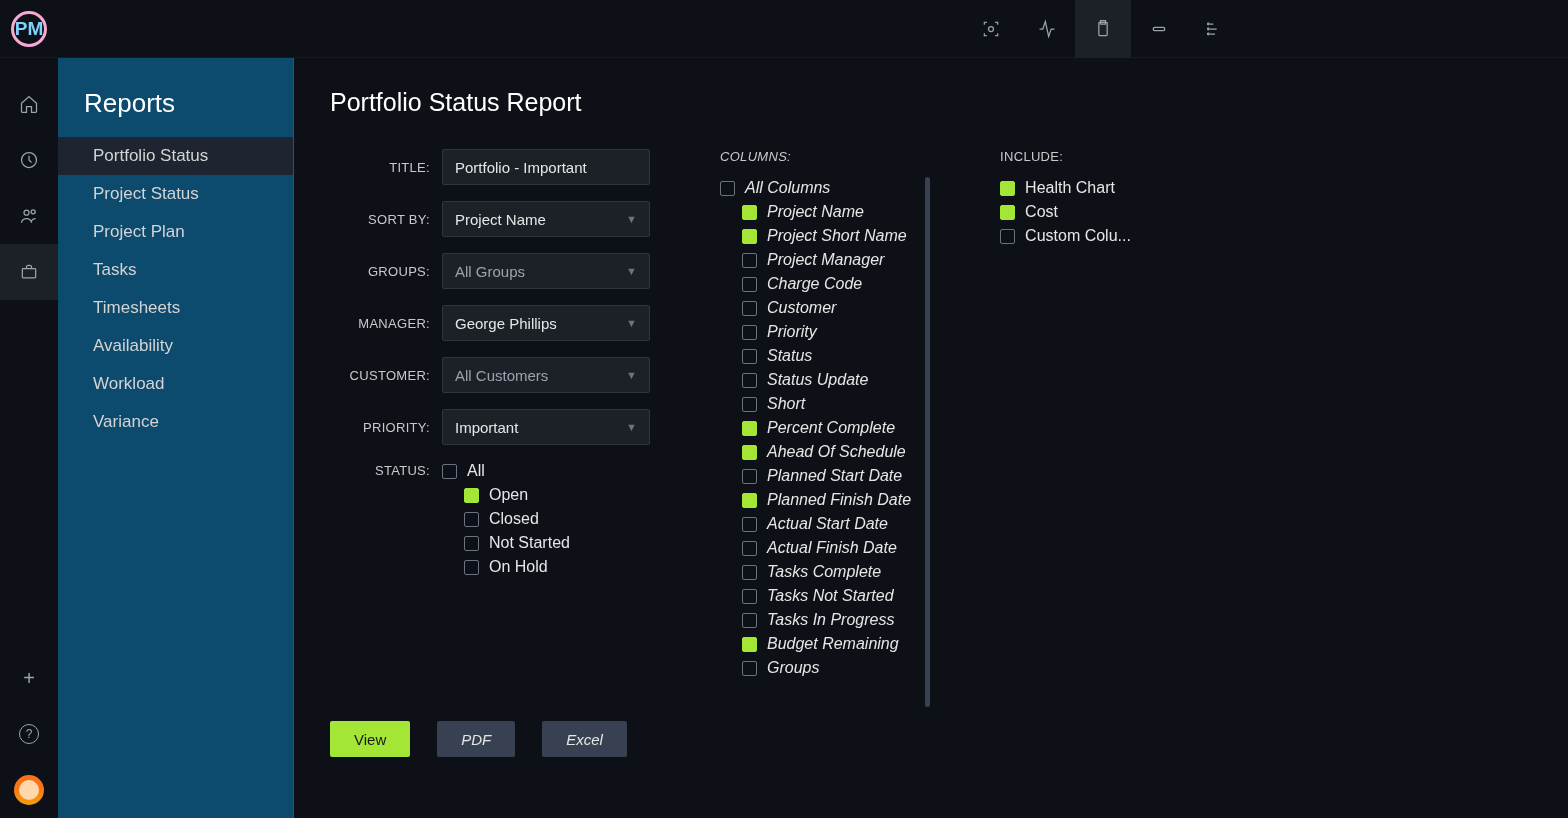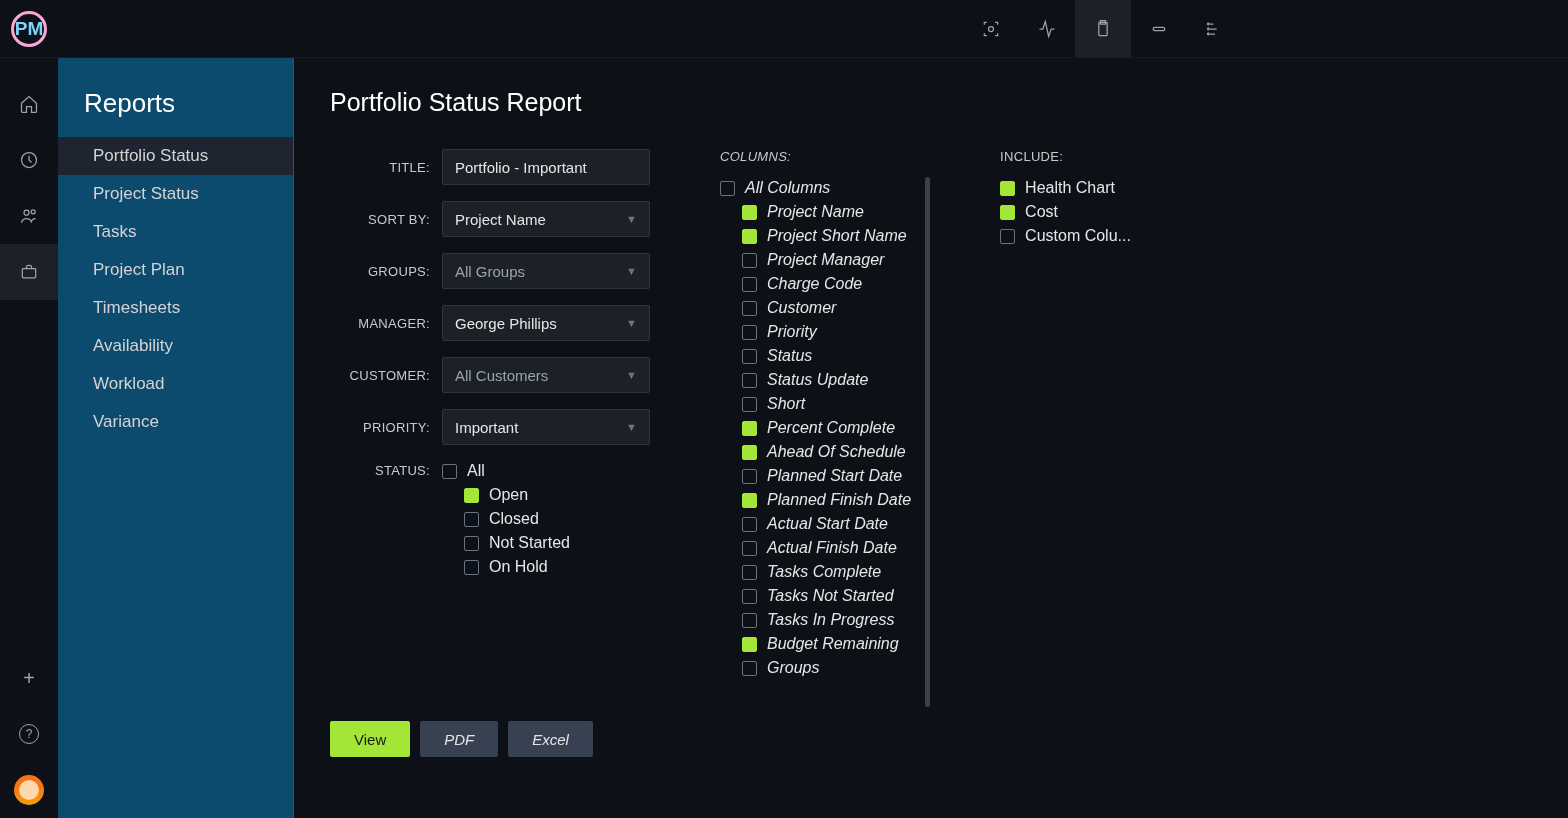--- a/index.html
+++ b/index.html
@@ -121,21 +121,21 @@
 .check-box.checked::after { content:""; width:7px; height:7px; background:#a3e635; }
 .check-label { font-size: 16px; color: #e6e6e6; }
 
 .columns-section { display: flex; gap: 14px; font-style: italic; }
 .columns-list { }
 .col-header { font-size: 13px; color: #c9c9c9; letter-spacing: 0.3px; margin-bottom: 14px; }
 .scroll-handle { width: 5px; background: #374151; border-radius: 3px; height: 530px; margin-top: 28px; }
 
 .include-section { }
 
-.action-buttons { display: flex; gap: 10px; margin-top: 28px; }
+.action-buttons { display: flex; gap: 27px; margin-top: 28px; }
 .btn {
   height: 36px; padding: 0 24px;
   border: none; border-radius: 2px;
   font-size: 15px; cursor: pointer;
   display:flex;align-items:center;
 }
 .btn-primary { background: #a3e635; color: #1a1a1a; font-weight:500; }
 .btn-secondary { background: #374151; color: #e6e6e6; font-style: italic; }
 </style>
 </head>
@@ -218,22 +218,22 @@
           <div class="avatar-face"></div>
         </div>
       </div>
   </div>
 
   <div class="sidebar">
     <div class="sidebar-title">Reports</div>
     <div id="sidebar-items">
         <div class="sidebar-item active">Portfolio Status</div>
         <div class="sidebar-item">Project Status</div>
+        <div class="sidebar-item">Project Plan</div>
         <div class="sidebar-item">Tasks</div>
-        <div class="sidebar-item">Project Plan</div>
         <div class="sidebar-item">Timesheets</div>
         <div class="sidebar-item">Availability</div>
         <div class="sidebar-item">Workload</div>
         <div class="sidebar-item">Variance</div>
       </div>
   </div>
 
   <div class="content">
     <div class="page-title">Portfolio Status Report</div>
 

